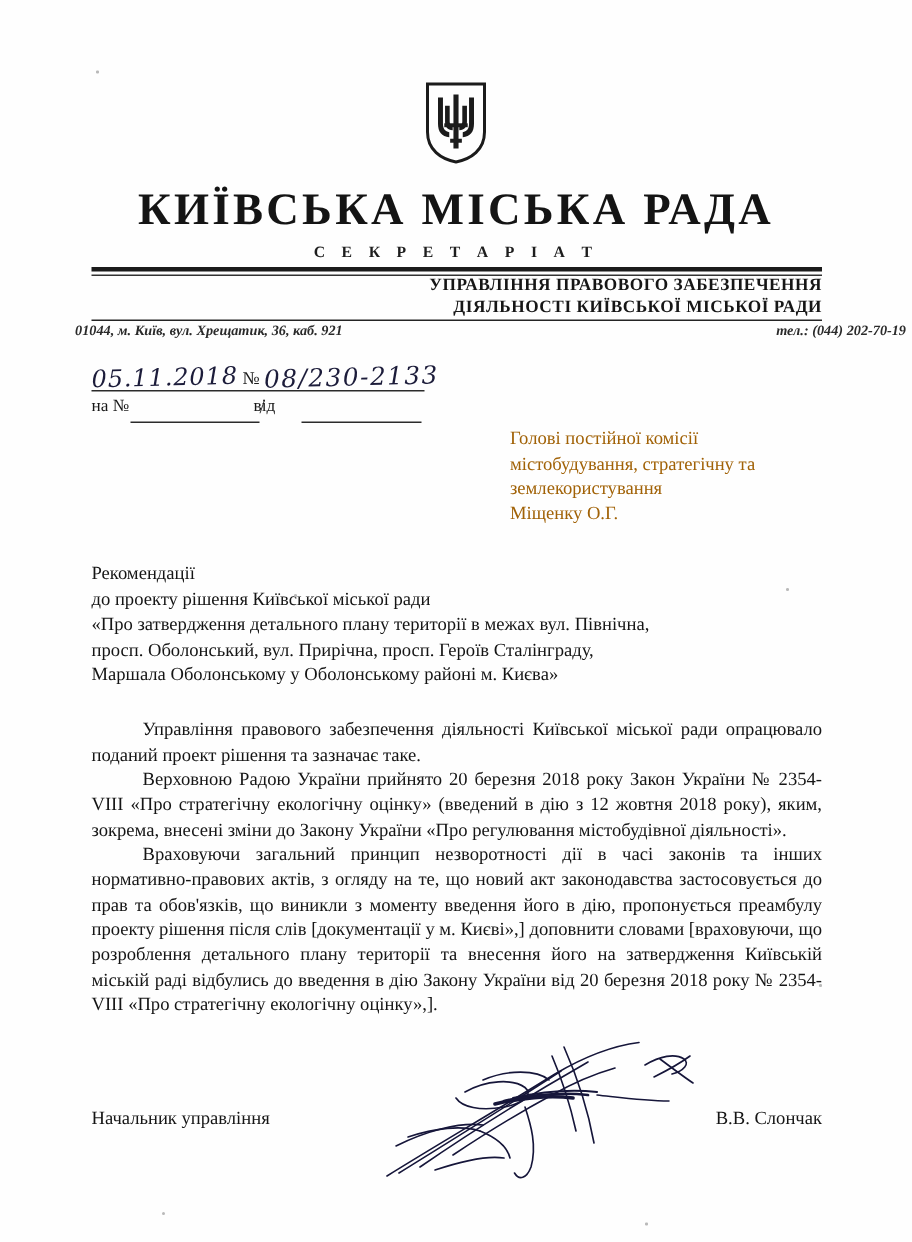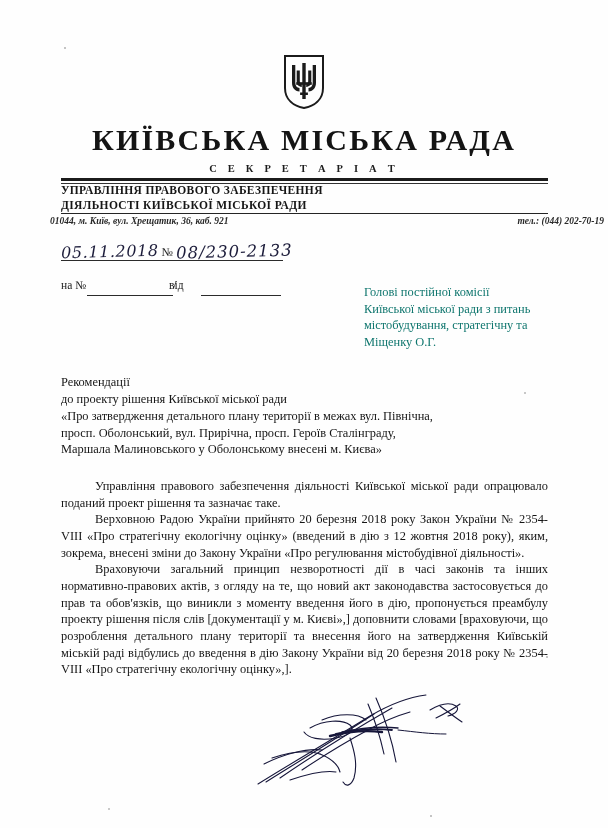--- a/index.html
+++ b/index.html
@@ -72,21 +72,21 @@
     height: 1px;
     background: #333;
   }
 
   
   .dept {
     position: absolute;
     top: 183px;
     left: 61px;
     width: 487px;
-    text-align: left;
+    text-align: right;
     font-size: 11.5px;
     font-weight: bold;
     letter-spacing: 0.35px;
     line-height: 1.28;
     color: #161616;
   }
 
   
   .contact {
     position: absolute;
@@ -132,21 +132,21 @@
   }
   .ref-underline {
     position: absolute;
     left: 0;
     bottom: 0;
     width: 222px;
     height: 1px;
     background: #2b2b2b;
   }
   .ref-on {
-    margin-top: 18px;
+    margin-top: 4px;
     position: relative;
     font-size: 11.5px;
     height: 17px;
     color: #181818;
   }
   .ref-on .lbl1 { position: absolute; left: 0; top: 0; }
   .ref-on .lbl2 { position: absolute; left: 108px; top: 0; }
   .ref-on .ln1 {
     position: absolute; left: 26px; bottom: 0; width: 86px;
     height: 1px; background: #2b2b2b;
@@ -157,25 +157,25 @@
   }
   .ref-on .slash {
     position: absolute; left: 112px; top: -2px;
     font-size: 13px; color: #2b2b2b;
   }
 
   
   .addressee {
     position: absolute;
     top: 284px;
-    left: 364px;
+    left: 340px;
     width: 240px;
     font-size: 12.4px;
     line-height: 1.33;
-    color: #0f766e;
+    color: #a16207;
   }
 
   
   .subject {
     position: absolute;
     top: 374px;
     left: 61px;
     width: 487px;
     text-align: left;
     font-size: 12.4px;
@@ -280,31 +280,31 @@
       <span class="lbl1">на №</span>
       <span class="ln1"></span>
       <span class="slash">/</span>
       <span class="lbl2">від</span>
       <span class="ln2"></span>
     </div>
   </div>
 
   <div class="addressee">
     <div>Голові постійної комісії</div>
-    <div>Київської міської ради з питань</div>
     <div>містобудування, стратегічну та</div>
+    <div>землекористування</div>
     <div>Міщенку О.Г.</div>
   </div>
 
   <div class="subject">
     <span class="ln">Рекомендації</span>
     <span class="ln">до проекту рішення Київської міської ради</span>
     <span class="ln">«Про затвердження детального плану території в межах вул. Північна,</span>
     <span class="ln">просп. Оболонський, вул. Прирічна, просп. Героїв Сталінграду,</span>
-    <span class="ln">Маршала Малиновського у Оболонському внесені м. Києва»</span>
+    <span class="ln">Маршала Оболонському у Оболонському районі м. Києва»</span>
   </div>
 
   <div class="body-text">
     <p>Управління правового забезпечення діяльності Київської міської ради опрацювало поданий проект рішення та зазначає таке.</p>
     <p>Верховною Радою України прийнято 20 березня 2018 року Закон України № 2354-VIII «Про стратегічну екологічну оцінку» (введений в дію з 12 жовтня 2018 року), яким, зокрема, внесені зміни до Закону України «Про регулювання містобудівної діяльності».</p>
     <p>Враховуючи загальний принцип незворотності дії в часі законів та інших нормативно-правових актів, з огляду на те, що новий акт законодавства застосовується до прав та обов'язків, що виникли з моменту введення його в дію, пропонується преамбулу проекту рішення після слів [документації у м. Києві»,] доповнити словами [враховуючи, що розроблення детального плану території та внесення його на затвердження Київській міській раді відбулись до введення в дію Закону України від 20 березня 2018 року № 2354-VIII «Про стратегічну екологічну оцінку»,].</p>
   </div>
 
   <div class="sig-graphic">
     <svg width="230" height="95" viewBox="0 0 230 95" aria-hidden="true">
@@ -326,20 +326,24 @@
         <path d="M186 26 C194 22 202 18 210 12"></path>
         <path d="M190 14 C198 20 206 26 212 30"></path>
         <path d="M14 72 C34 62 56 56 72 58"></path>
         <path d="M22 66 C40 60 58 58 70 62"></path>
         <path d="M40 88 C58 82 74 78 86 80"></path>
         <path d="M70 62 C80 66 88 72 90 80"></path>
       </g>
     </svg>
   </div>
 
+  <div class="sigrow">
+    <span>Начальник управління</span>
+    <span>В.В. Слончак</span>
+  </div>
 
   <span class="speck" style="left:64px;  top:47px;  width:1.5px; height:1.5px;"></span>
   <span class="speck" style="left:196px; top:396px; width:2px;   height:1.5px;"></span>
   <span class="speck" style="left:524px; top:392px; width:2px;   height:1.5px;"></span>
   <span class="speck" style="left:108px; top:808px; width:2px;   height:2px;"></span>
   <span class="speck" style="left:430px; top:815px; width:1.5px; height:1.5px;"></span>
   <span class="speck" style="left:546px; top:656px; width:1.5px; height:1.5px;"></span>
 
 </div>
 

